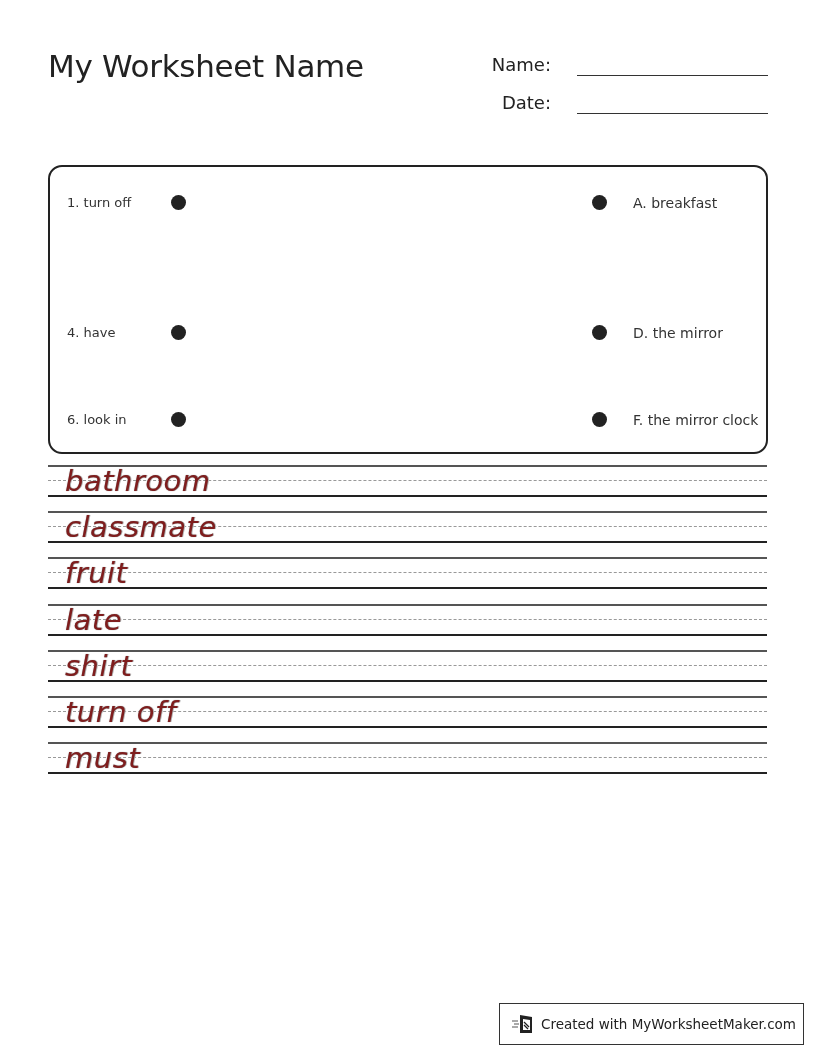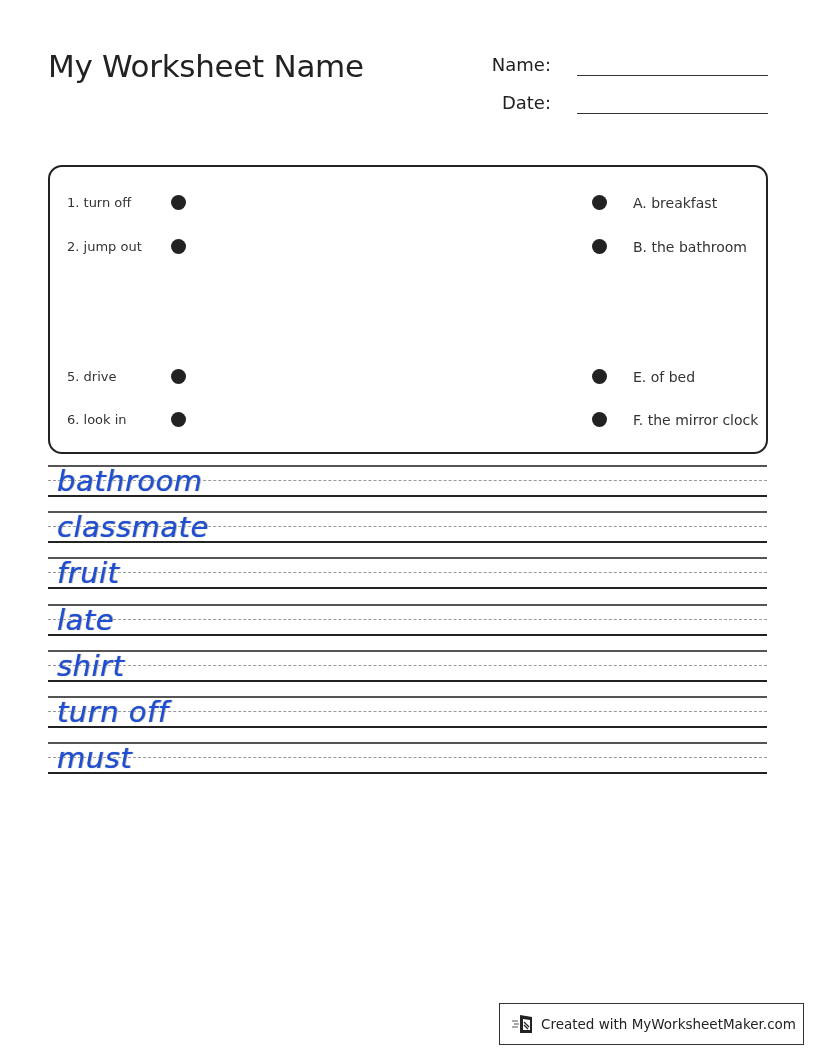--- a/index.html
+++ b/index.html
@@ -19,22 +19,22 @@
   .dot { position:absolute; width:15px; height:15px; border-radius:50%; background:#222; top:2px; }
   .dot.l { left:121px; }
   .dot.r { left:542px; }
   .m-right { position:absolute; left:583px; top:0; font-size:14px; color:#333; line-height:20px; }
 
   .writing { position:absolute; left:48px; width:719px; }
   .wrow { position:absolute; left:0; width:719px; height:32px; }
   .wrow .top { position:absolute; left:0; right:0; top:0; height:2px; background:#555; }
   .wrow .mid { position:absolute; left:0; right:0; top:15px; height:0; border-top:1.5px dashed #999; }
   .wrow .base { position:absolute; left:0; right:0; top:30px; height:2px; background:#222; }
-  .wrow .word { position:absolute; left:9px; top:-1px; font-family:"DejaVu Sans", sans-serif;
-                font-style:oblique; font-size:29px; color:#1d4ed8; letter-spacing:0.5px;
+  .wrow .word { position:absolute; left:17px; top:-1px; font-family:"DejaVu Sans", sans-serif;
+                font-style:oblique; font-size:29px; color:#7f1d1d; letter-spacing:0.5px;
                 text-shadow:0 0 1px #888, 1px 0 0 #bbb; line-height:34px; }
 
   .footer { position:absolute; left:499px; top:1003px; width:305px; height:42px;
             border:1.5px solid #333; box-sizing:border-box; display:flex; align-items:center; }
   .footer .ficon { margin-left:12px; width:24px; height:22px; position:relative; }
   .footer .ftext { margin-left:5px; font-size:13.5px; color:#222; }
 </style>
 </head>
 <body>
 
@@ -49,31 +49,25 @@
   <span class="line"></span>
 </div>
 
 <div class="match-box">
   <div class="match-row" style="top:26px">
     <span class="m-left">1. turn off</span>
     <span class="dot l"></span>
     <span class="dot r"></span>
     <span class="m-right">A. breakfast</span>
   </div>
-  <div class="match-row" style="top:70px">
-    <span class="m-left">2. jump out</span>
+  <div class="match-row" style="top:156px">
+    <span class="m-left">4. have</span>
     <span class="dot l"></span>
     <span class="dot r"></span>
-    <span class="m-right">B. the bathroom</span>
-  </div>
-  <div class="match-row" style="top:200px">
-    <span class="m-left">5. drive</span>
-    <span class="dot l"></span>
-    <span class="dot r"></span>
-    <span class="m-right">E. of bed</span>
+    <span class="m-right">D. the mirror</span>
   </div>
   <div class="match-row" style="top:243px">
     <span class="m-left">6. look in</span>
     <span class="dot l"></span>
     <span class="dot r"></span>
     <span class="m-right">F. the mirror clock</span>
   </div>
 </div>
 
 <div class="writing">

